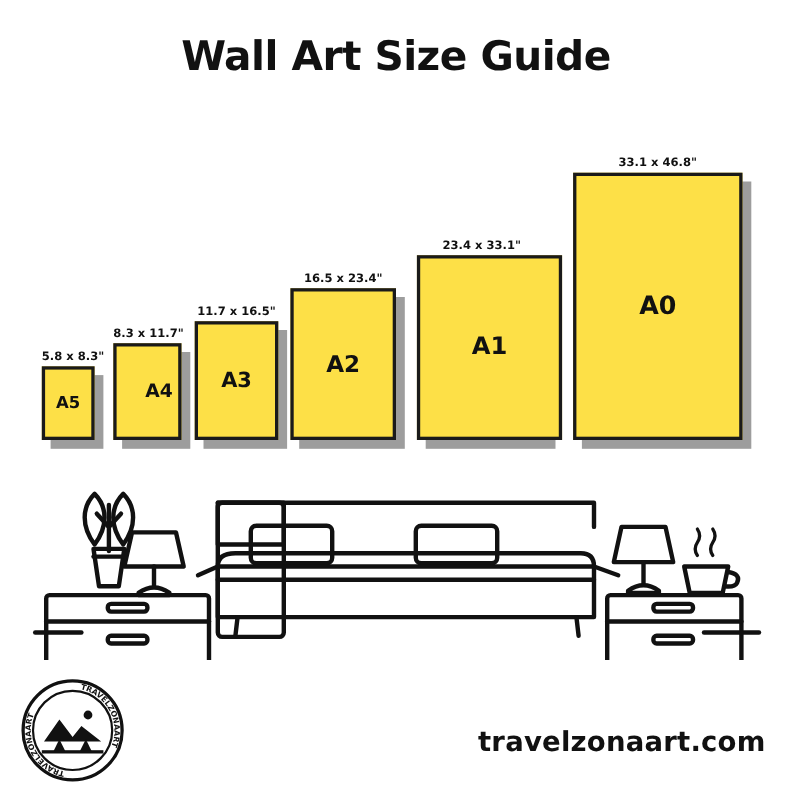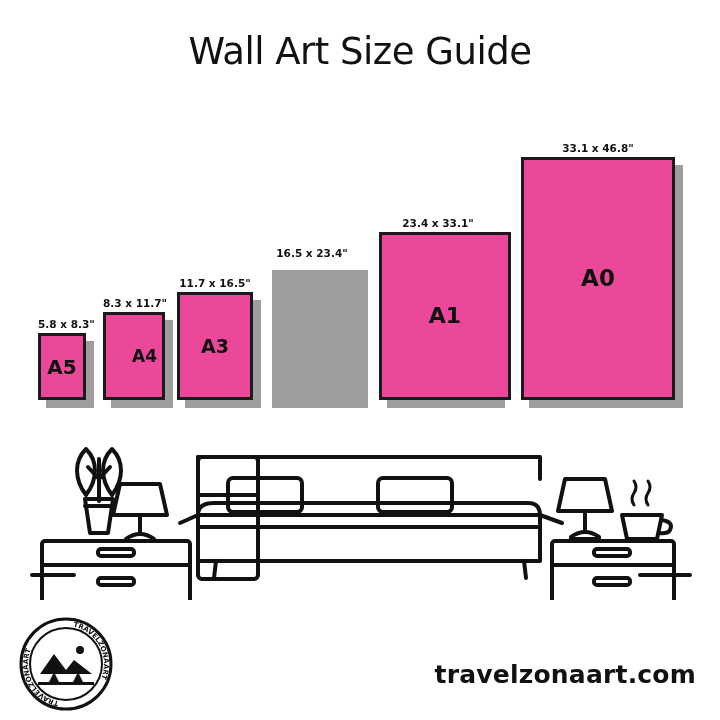--- a/index.html
+++ b/index.html
@@ -22,21 +22,21 @@
   }
 
   
   .title {
     position: absolute;
     top: 30px;
     left: 0;
     width: 720px;
     text-align: center;
     font-size: 37px;
-    font-weight: normal;
+    font-weight: bold;
     letter-spacing: -0.5px;
     color: #111111;
   }
 
   
   .frames {
     position: absolute;
     left: 0;
     top: 110px;
     width: 720px;
@@ -54,21 +54,21 @@
     font-size: 10.5px;
     font-weight: bold;
     color: #111111;
     white-space: nowrap;
   }
   .frame-box {
     position: absolute;
     bottom: 0;
     left: 0;
     box-sizing: border-box;
-    background: #ec4899;
+    background: #fde047;
     border: 3px solid #1a1a1a;
     display: flex;
     align-items: center;
     justify-content: center;
   }
   .frame-shadow {
     position: absolute;
     bottom: -8px;
     left: 8px;
     background: #9d9d9d;
@@ -121,21 +121,21 @@
 <div id="page">
 
   <div class="title">Wall Art Size Guide</div>
 
   <div class="frames">
 
     <div class="frame-wrap" style="left:38px; width:48px; height:90px;">
       <div class="frame-label" style="bottom:70px;">5.8 x 8.3"</div>
       <div class="frame-shadow" style="width:48px; height:67px;"></div>
       <div class="frame-box" style="width:48px; height:67px;">
-        <span class="frame-name" style="font-size:20px;">A5</span>
+        <span class="frame-name" style="font-size:15px;">A5</span>
       </div>
     </div>
 
     <div class="frame-wrap" style="left:103px; width:62px; height:112px;">
       <div class="frame-label" style="bottom:91px;">8.3 x 11.7"</div>
       <div class="frame-shadow" style="width:62px; height:88px;"></div>
       <div class="frame-box" style="width:62px; height:88px;">
         <span class="frame-name" style="font-size:17px;margin-left:21px;">A4</span>
       </div>
     </div>
@@ -144,20 +144,23 @@
       <div class="frame-label" style="bottom:111px;">11.7 x 16.5"</div>
       <div class="frame-shadow" style="width:76px; height:108px;"></div>
       <div class="frame-box" style="width:76px; height:108px;">
         <span class="frame-name" style="font-size:19px;">A3</span>
       </div>
     </div>
 
     <div class="frame-wrap" style="left:264px; width:96px; height:162px;">
       <div class="frame-label" style="bottom:141px;">16.5 x 23.4"</div>
       <div class="frame-shadow" style="width:96px; height:138px;"></div>
+      <div class="frame-box" style="width:96px; height:138px;">
+        <span class="frame-name" style="font-size:21px;">A2</span>
+      </div>
     </div>
 
     <div class="frame-wrap" style="left:379px; width:118px; height:192px;">
       <div class="frame-label" style="bottom:171px;">23.4 x 33.1"</div>
       <div class="frame-shadow" style="width:118px; height:168px;"></div>
       <div class="frame-box" style="width:132px; height:168px;">
         <span class="frame-name" style="font-size:22px;">A1</span>
       </div>
     </div>
 

